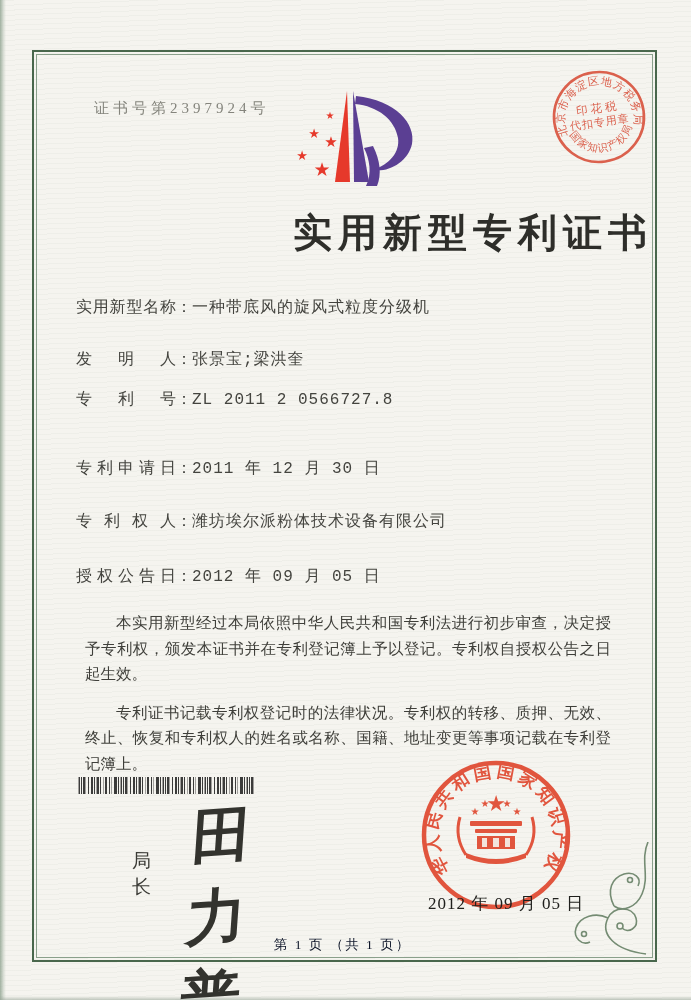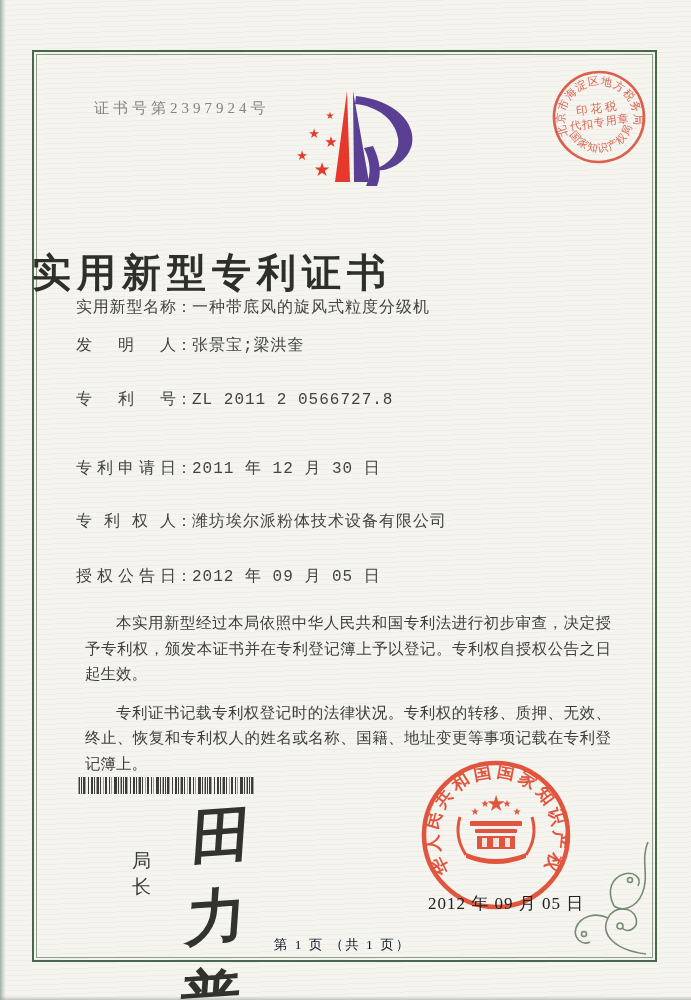--- a/index.html
+++ b/index.html
@@ -23,28 +23,28 @@
     border:2px solid #49674c;z-index:1;}
   .frame-inner{position:absolute;inset:2px;border:1px solid #8aa08b;}
 
   .cert-no{position:absolute;left:94px;top:99px;font-size:15px;letter-spacing:4px;
     color:#84847c;z-index:2;}
 
   .logo{position:absolute;left:278px;top:86px;z-index:2;}
 
   .tax-stamp{position:absolute;left:548px;top:66px;z-index:3;transform:rotate(-8deg);opacity:.92;}
 
-  .title{position:absolute;left:32px;top:206px;width:621px;text-align:left;
-    font-size:39px;font-weight:600;letter-spacing:6px;color:#2e2e2a;z-index:2;margin-top:40px;}
+  .title{position:absolute;left:32px;top:206px;width:621px;text-align:right;
+    font-size:39px;font-weight:600;letter-spacing:6px;color:#2e2e2a;z-index:2;}
 
   .field-row{position:absolute;left:76px;font-size:16px;color:#44443f;z-index:2;white-space:nowrap;font-family:Liberation Mono, monospace;}
   .field-label{display:inline-block;width:100px;text-align:justify;text-align-last:justify;}
   .field-colon{display:inline-block;}
   .field-value{letter-spacing:1px;}
-  .row-0{top:297px}.row-1{top:335px}.row-2{top:389px}.row-3{top:458px}.row-4{top:511px}.row-5{top:566px}
+  .row-0{top:297px}.row-1{top:349px}.row-2{top:389px}.row-3{top:458px}.row-4{top:511px}.row-5{top:566px}
 
   .body-text{position:absolute;left:72px;top:597px;width:552px;z-index:2;}
   .body-text p{margin:13px;font-size:15.5px;line-height:25.5px;text-indent:2em;
     text-align:justify;color:#3f3f3a;}
 
   .barcode{position:absolute;left:78px;top:777px;z-index:2;opacity:.85;}
 
   .sign-block{position:absolute;left:0;top:0;z-index:2;}
   .sign-title{position:absolute;left:132px;top:848px;font-size:19px;letter-spacing:8px;color:#3a3a35;}
   .sign-name{position:absolute;left:186px;top:796px;font-size:60px;font-weight:700;

